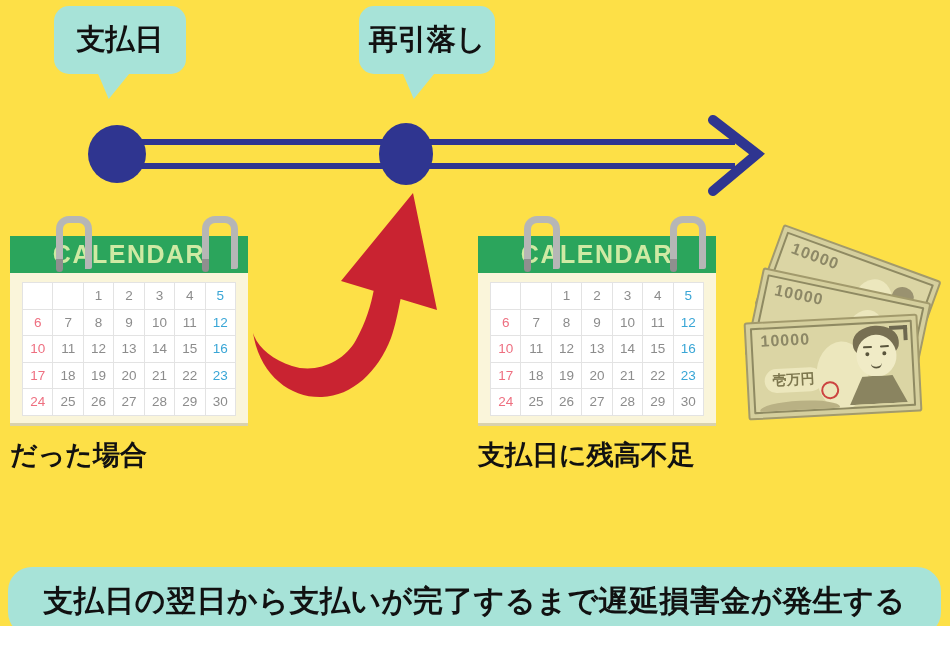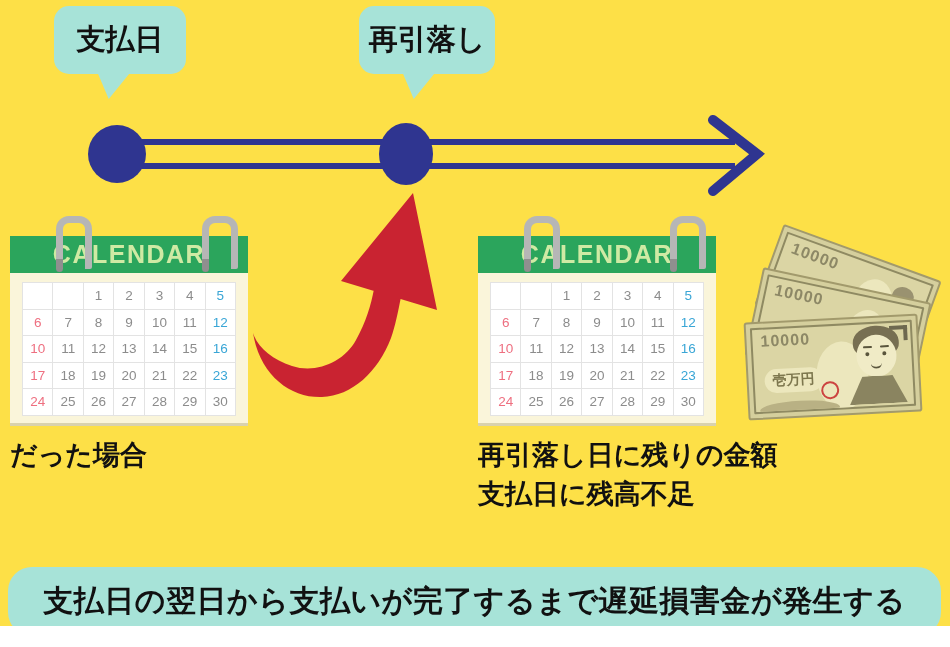--- a/index.html
+++ b/index.html
@@ -283,21 +283,20 @@
         </div>
         <span class="bill-stamp"></span>
       </div>
     </div>
   </div>
 
   <div class="caption" id="caption-left">
     <span>だった場合</span>
   </div>
   <div class="caption" id="caption-right">
-    <span>再引落し日に残りの金額</span>
     <span>支払日に残高不足</span>
   </div>
 
   <div class="banner">
     <span>支払日の翌日から支払いが完了するまで遅延損害金が発生する</span>
   </div>
 
 </div>
 
 </body></html>

